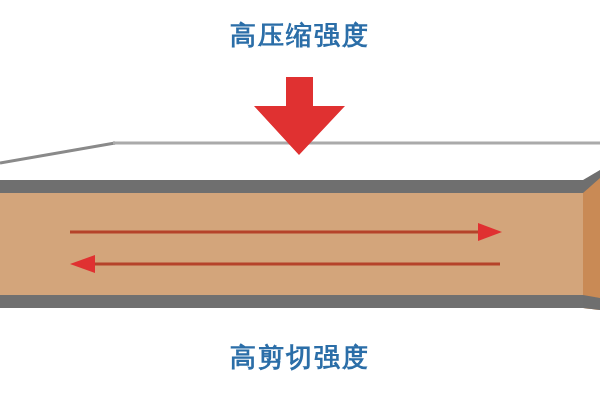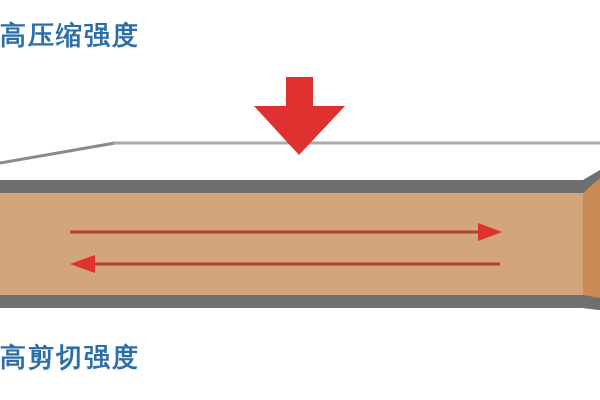--- a/index.html
+++ b/index.html
@@ -1,17 +1,17 @@
 <!DOCTYPE html>
 <html><head>
   <meta charset="utf-8">
   <style>
     html, body { margin:0; padding:0; }
     body { width:600px; height:400px; background:#ffffff; position:relative; overflow:hidden; font-family:"DejaVu Sans", sans-serif; }
-    .label { position:absolute; left:0; width:600px; font-size:26px; font-weight:bold; color:#2b6ea8; letter-spacing:2px; }
+    .label { position:absolute; left:0; width:600px; text-align:center; font-size:26px; font-weight:bold; color:#2b6ea8; letter-spacing:2px; }
     #top-label { top:18px; }
     #bottom-label { top:340px; }
     svg { position:absolute; left:0; top:0; }
   </style>
 </head>
 <body>
 
 <svg width="600" height="400" viewBox="0 0 600 400">
 
   <line x1="0" y1="163" x2="115" y2="143" stroke="#8a8a8a" stroke-width="3"></line>

